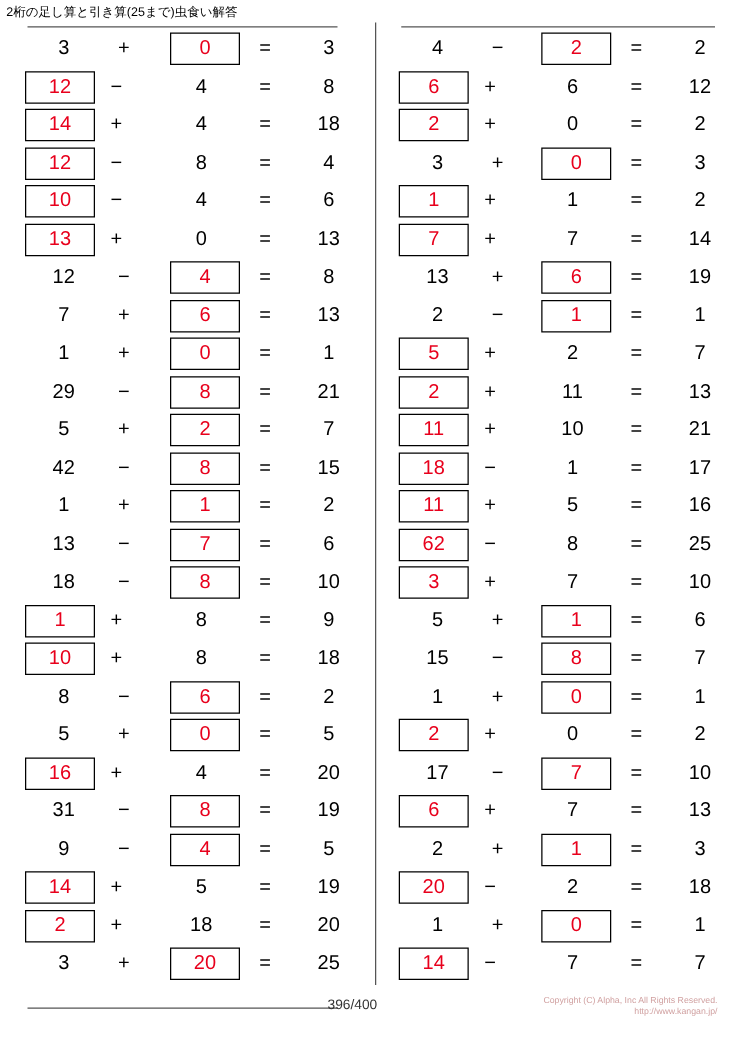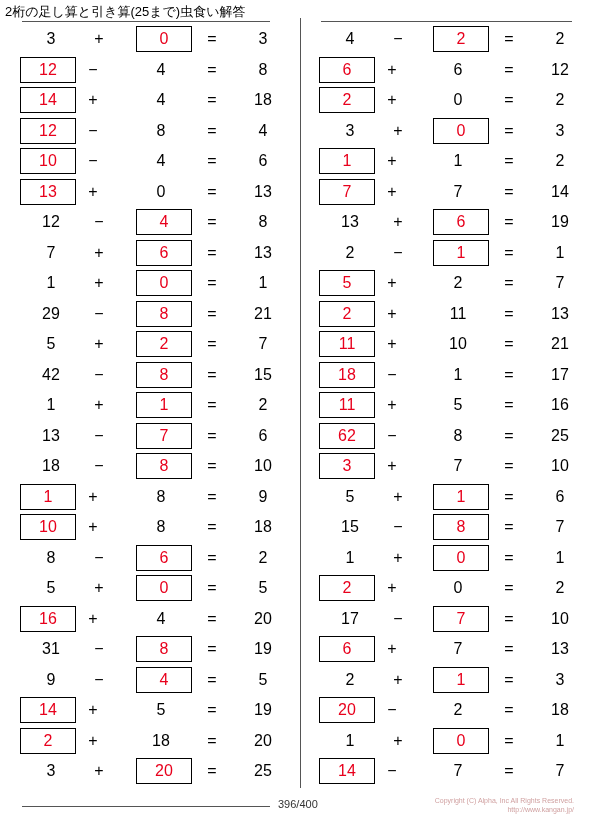--- a/index.html
+++ b/index.html
@@ -12,21 +12,21 @@
     height: 832px;
     font-family: "Liberation Sans", sans-serif;
     color: #000000;
     position: relative;
     overflow: hidden;
   }
   .page-title {
     position: absolute;
     top: 3px;
     left: 5px;
-    font-size: 13px;
+    font-size: 10px;
     letter-spacing: 0px;
     color: #000;
     white-space: nowrap;
   }
   .columns {
     position: absolute;
     top: 18px;
     left: 0;
     width: 600px;
     height: 770px;
@@ -92,21 +92,21 @@
   .footer-rule {
     position: absolute;
     left: 22px;
     top: 16px;
     width: 248px;
     height: 1px;
     background: #555;
   }
   .page-number {
     position: absolute;
-    left: 278px;
+    left: 262px;
     top: 8px;
     font-size: 11px;
     color: #333;
   }
   .copyright {
     position: absolute;
     right: 26px;
     top: 6px;
     text-align: right;
     font-size: 7px;

